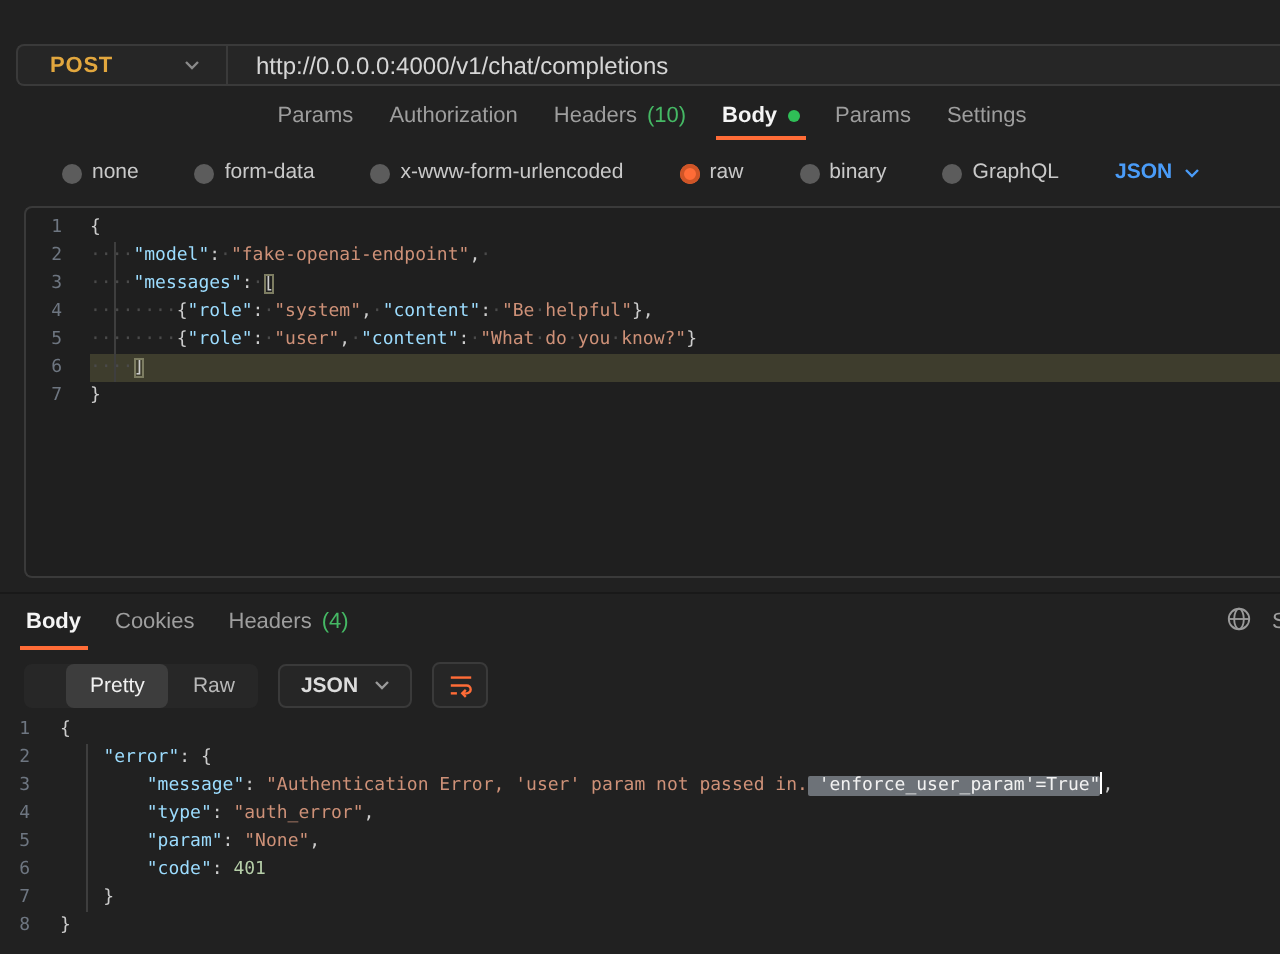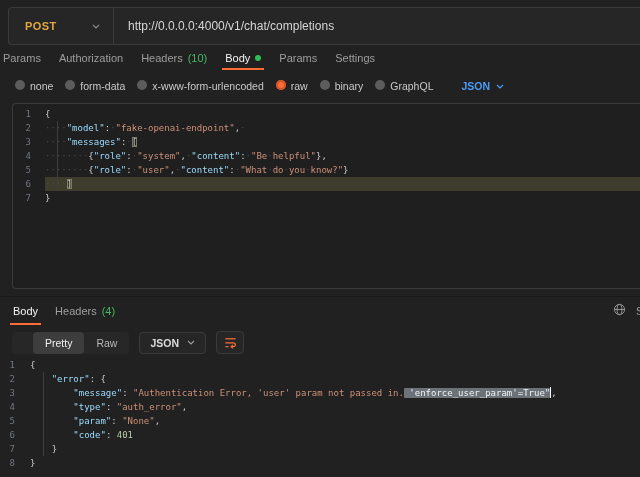--- a/index.html
+++ b/index.html
@@ -6,43 +6,43 @@
   html,body { width:640px; height:477px; }
   body {
     background:#212121;
     font-family:"Liberation Sans", sans-serif;
     color:#c9c9c9;
     position:relative;
     overflow:hidden;
   }
   
   .url-bar {
-    position:absolute; left:8px; top:7px; right:0; height:38px;
+    position:absolute; left:8px; top:22px; right:0; height:21px;
     background:#262626; border:1px solid #3a3a3a; border-right:none;
     border-radius:4px 0 0 4px; display:flex; align-items:center;
   }
   .method-select { width:104px; height:100%; display:flex; align-items:center;
     justify-content:space-between; padding:0 13px 0 16px; cursor:pointer; }
   .method-label { color:#e2a73e; font-weight:700; font-size:11px; letter-spacing:.4px; }
   .vdiv { width:1px; align-self:stretch; background:#3a3a3a; }
   .url-text { font-size:12px; color:#d6d6d6; padding-left:14px; white-space:nowrap; }
 
   
   .req-tabs { position:absolute; top:45px; left:0; right:0; height:25px;
-    display:flex; align-items:stretch; gap:12px; font-size:11px; color:#9e9e9e; }
+    display:flex; align-items:stretch; padding-left:12px; gap:12px; font-size:11px; color:#9e9e9e;justify-content:center; }
   .tab { position:relative; display:flex; align-items:center; gap:5px; padding:0 3px; cursor:pointer; white-space:nowrap; }
   .tab .cnt { color:#45b864; }
-  .tab.active { color:#f5f5f5; font-weight:400; }
+  .tab.active { color:#f5f5f5; font-weight:700; }
   .tab.active::after { content:""; position:absolute; left:0; right:0; bottom:0; height:2px; background:#ff6c37; }
   .dot { width:6px; height:6px; border-radius:50%; background:#2fbf57; }
 
   
   .modes { position:absolute; top:74px; left:0; right:0; height:24px;
     display:flex; align-items:center; padding-left:15px; gap:12px; font-size:10.5px; color:#c9c9c9; }
-  .mode { display:flex; align-items:flex-start; gap:5px; cursor:pointer; white-space:nowrap; }
+  .mode { display:flex; align-items:flex-end; gap:5px; cursor:pointer; white-space:nowrap;margin-left:16px; }
   .radio { width:10px; height:10px; border-radius:50%; background:#5c5c5c; flex:none; }
   .mode.selected .radio { background:#ff6c37; box-shadow:inset 0 0 0 2px #cf5527; }
   .lang-link { display:flex; align-items:center; gap:6px; margin-left:16px;
     color:#4a9cf8; font-weight:700; font-size:10.5px; cursor:pointer; }
 
   
   .editor { font-family:"DejaVu Sans Mono", monospace; font-size:9px; }
   .editor1 { position:absolute; left:12px; right:0; top:103px; height:186px;
     background:#1f1f1f; border:1px solid #3a3a3a; border-right:none;
     border-radius:4px 0 0 4px; padding-top:3px; overflow:hidden; }
@@ -173,20 +173,23 @@
     </div>
 </div>
 
 <div>
 
   <div class="res-tabs">
     <div class="tab active">
         <span>Body</span>
       </div>
     <div class="tab">
+        <span>Cookies</span>
+      </div>
+    <div class="tab">
         <span>Headers</span>
         <span class="cnt">(4)</span>
       </div>
   </div>
   <div class="res-right">
     <span>
       <svg width="13" height="13" viewBox="0 0 14 14" fill="none" stroke="#9a9a9a" stroke-width="1">
         <circle cx="7" cy="7" r="5.5"></circle>
           <ellipse cx="7" cy="7" rx="2.6" ry="5.5"></ellipse>
           <path d="M1.5 7h11"></path>

